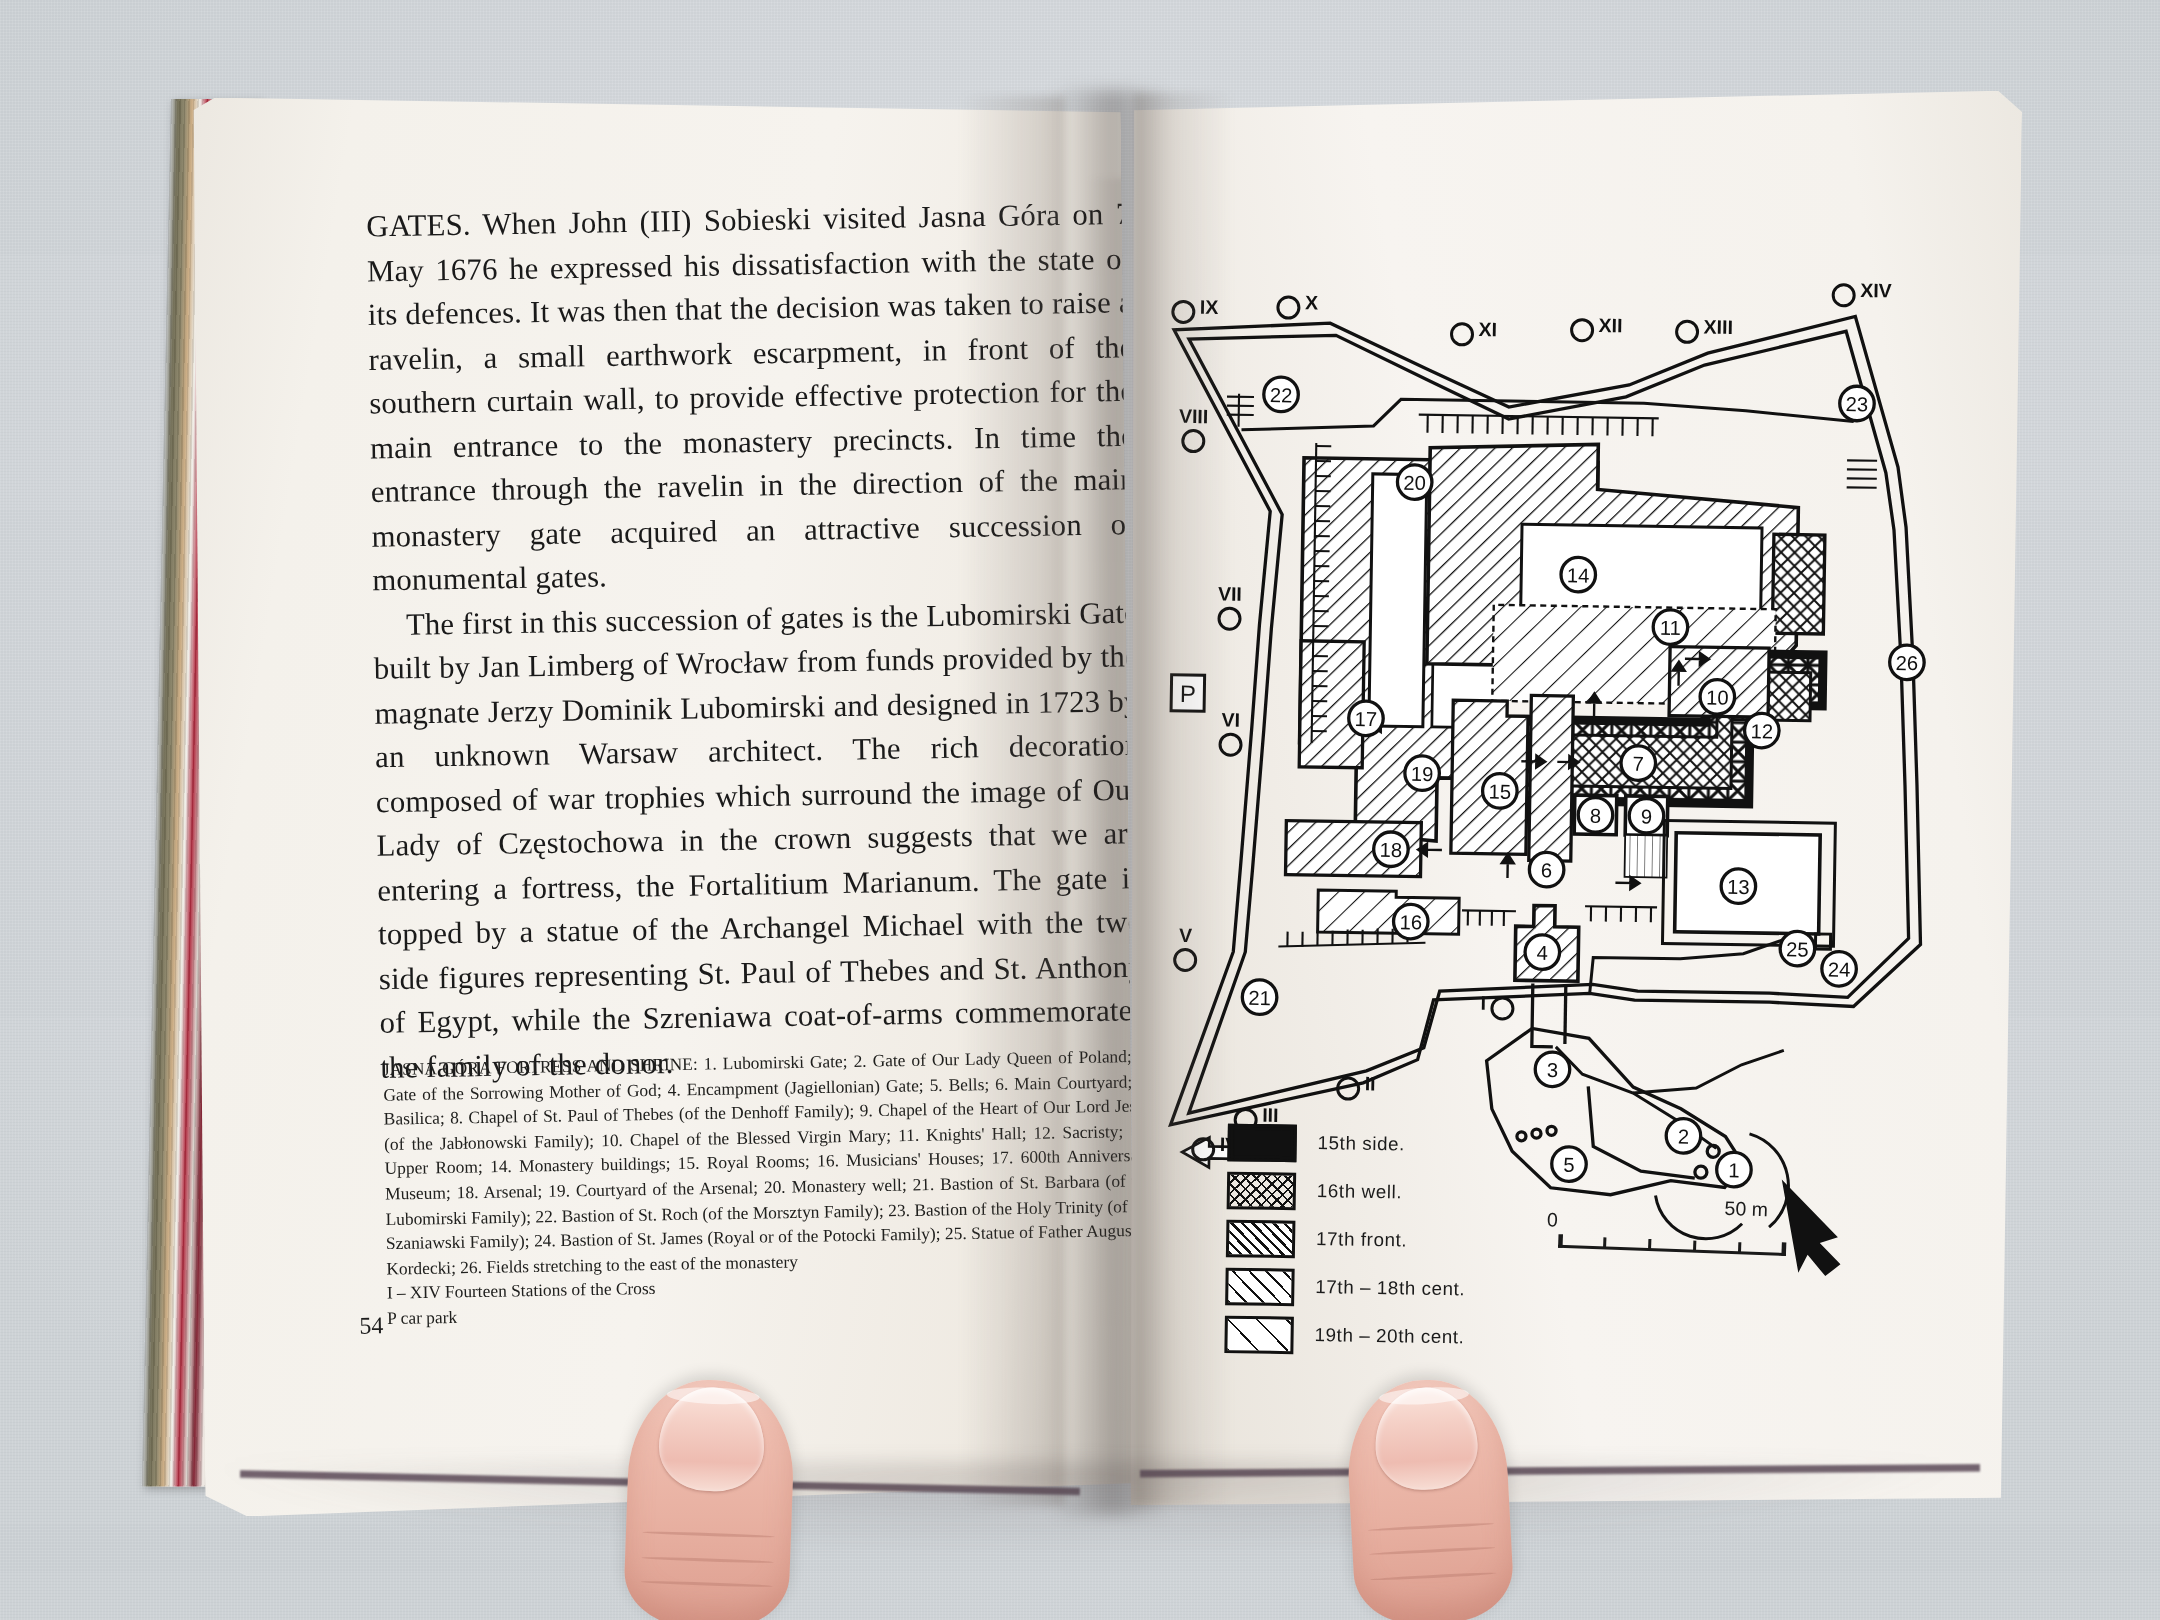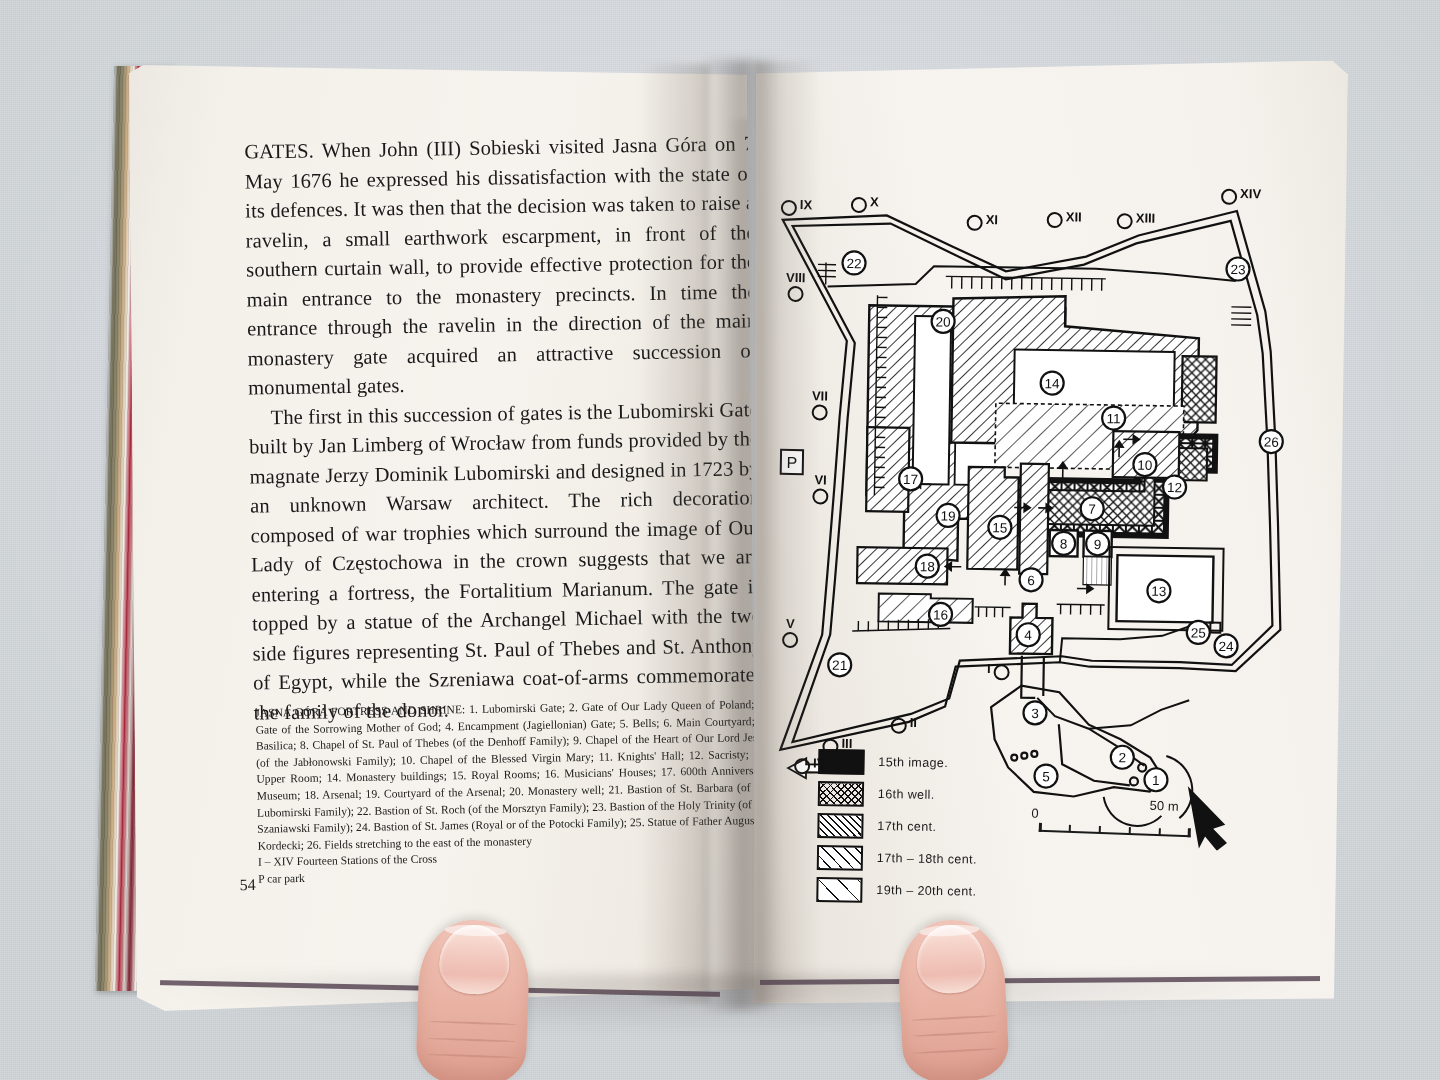--- a/index.html
+++ b/index.html
@@ -595,29 +595,29 @@
               <circle cx="462" cy="26" r="7" fill="none" stroke="#111" stroke-width="2"></circle>
               <text x="473" y="27" text-anchor="start" font-family="Liberation Sans, sans-serif" font-size="13" font-weight="bold" fill="#111">XIV</text>
             </g>
           </g>
       </svg>
     </div>
 
     <div id="legend">
       <div class="leg-row">
         <span class="leg-sw sw-15"></span>
-        <span class="leg-txt">15th image.</span>
+        <span class="leg-txt">15th side.</span>
       </div>
       <div class="leg-row">
         <span class="leg-sw sw-16"></span>
         <span class="leg-txt">16th well.</span>
       </div>
       <div class="leg-row">
         <span class="leg-sw sw-17"></span>
-        <span class="leg-txt">17th cent.</span>
+        <span class="leg-txt">17th front.</span>
       </div>
       <div class="leg-row">
         <span class="leg-sw sw-1718"></span>
         <span class="leg-txt">17th – 18th cent.</span>
       </div>
       <div class="leg-row">
         <span class="leg-sw sw-1920"></span>
         <span class="leg-txt">19th – 20th cent.</span>
       </div>
     </div>

